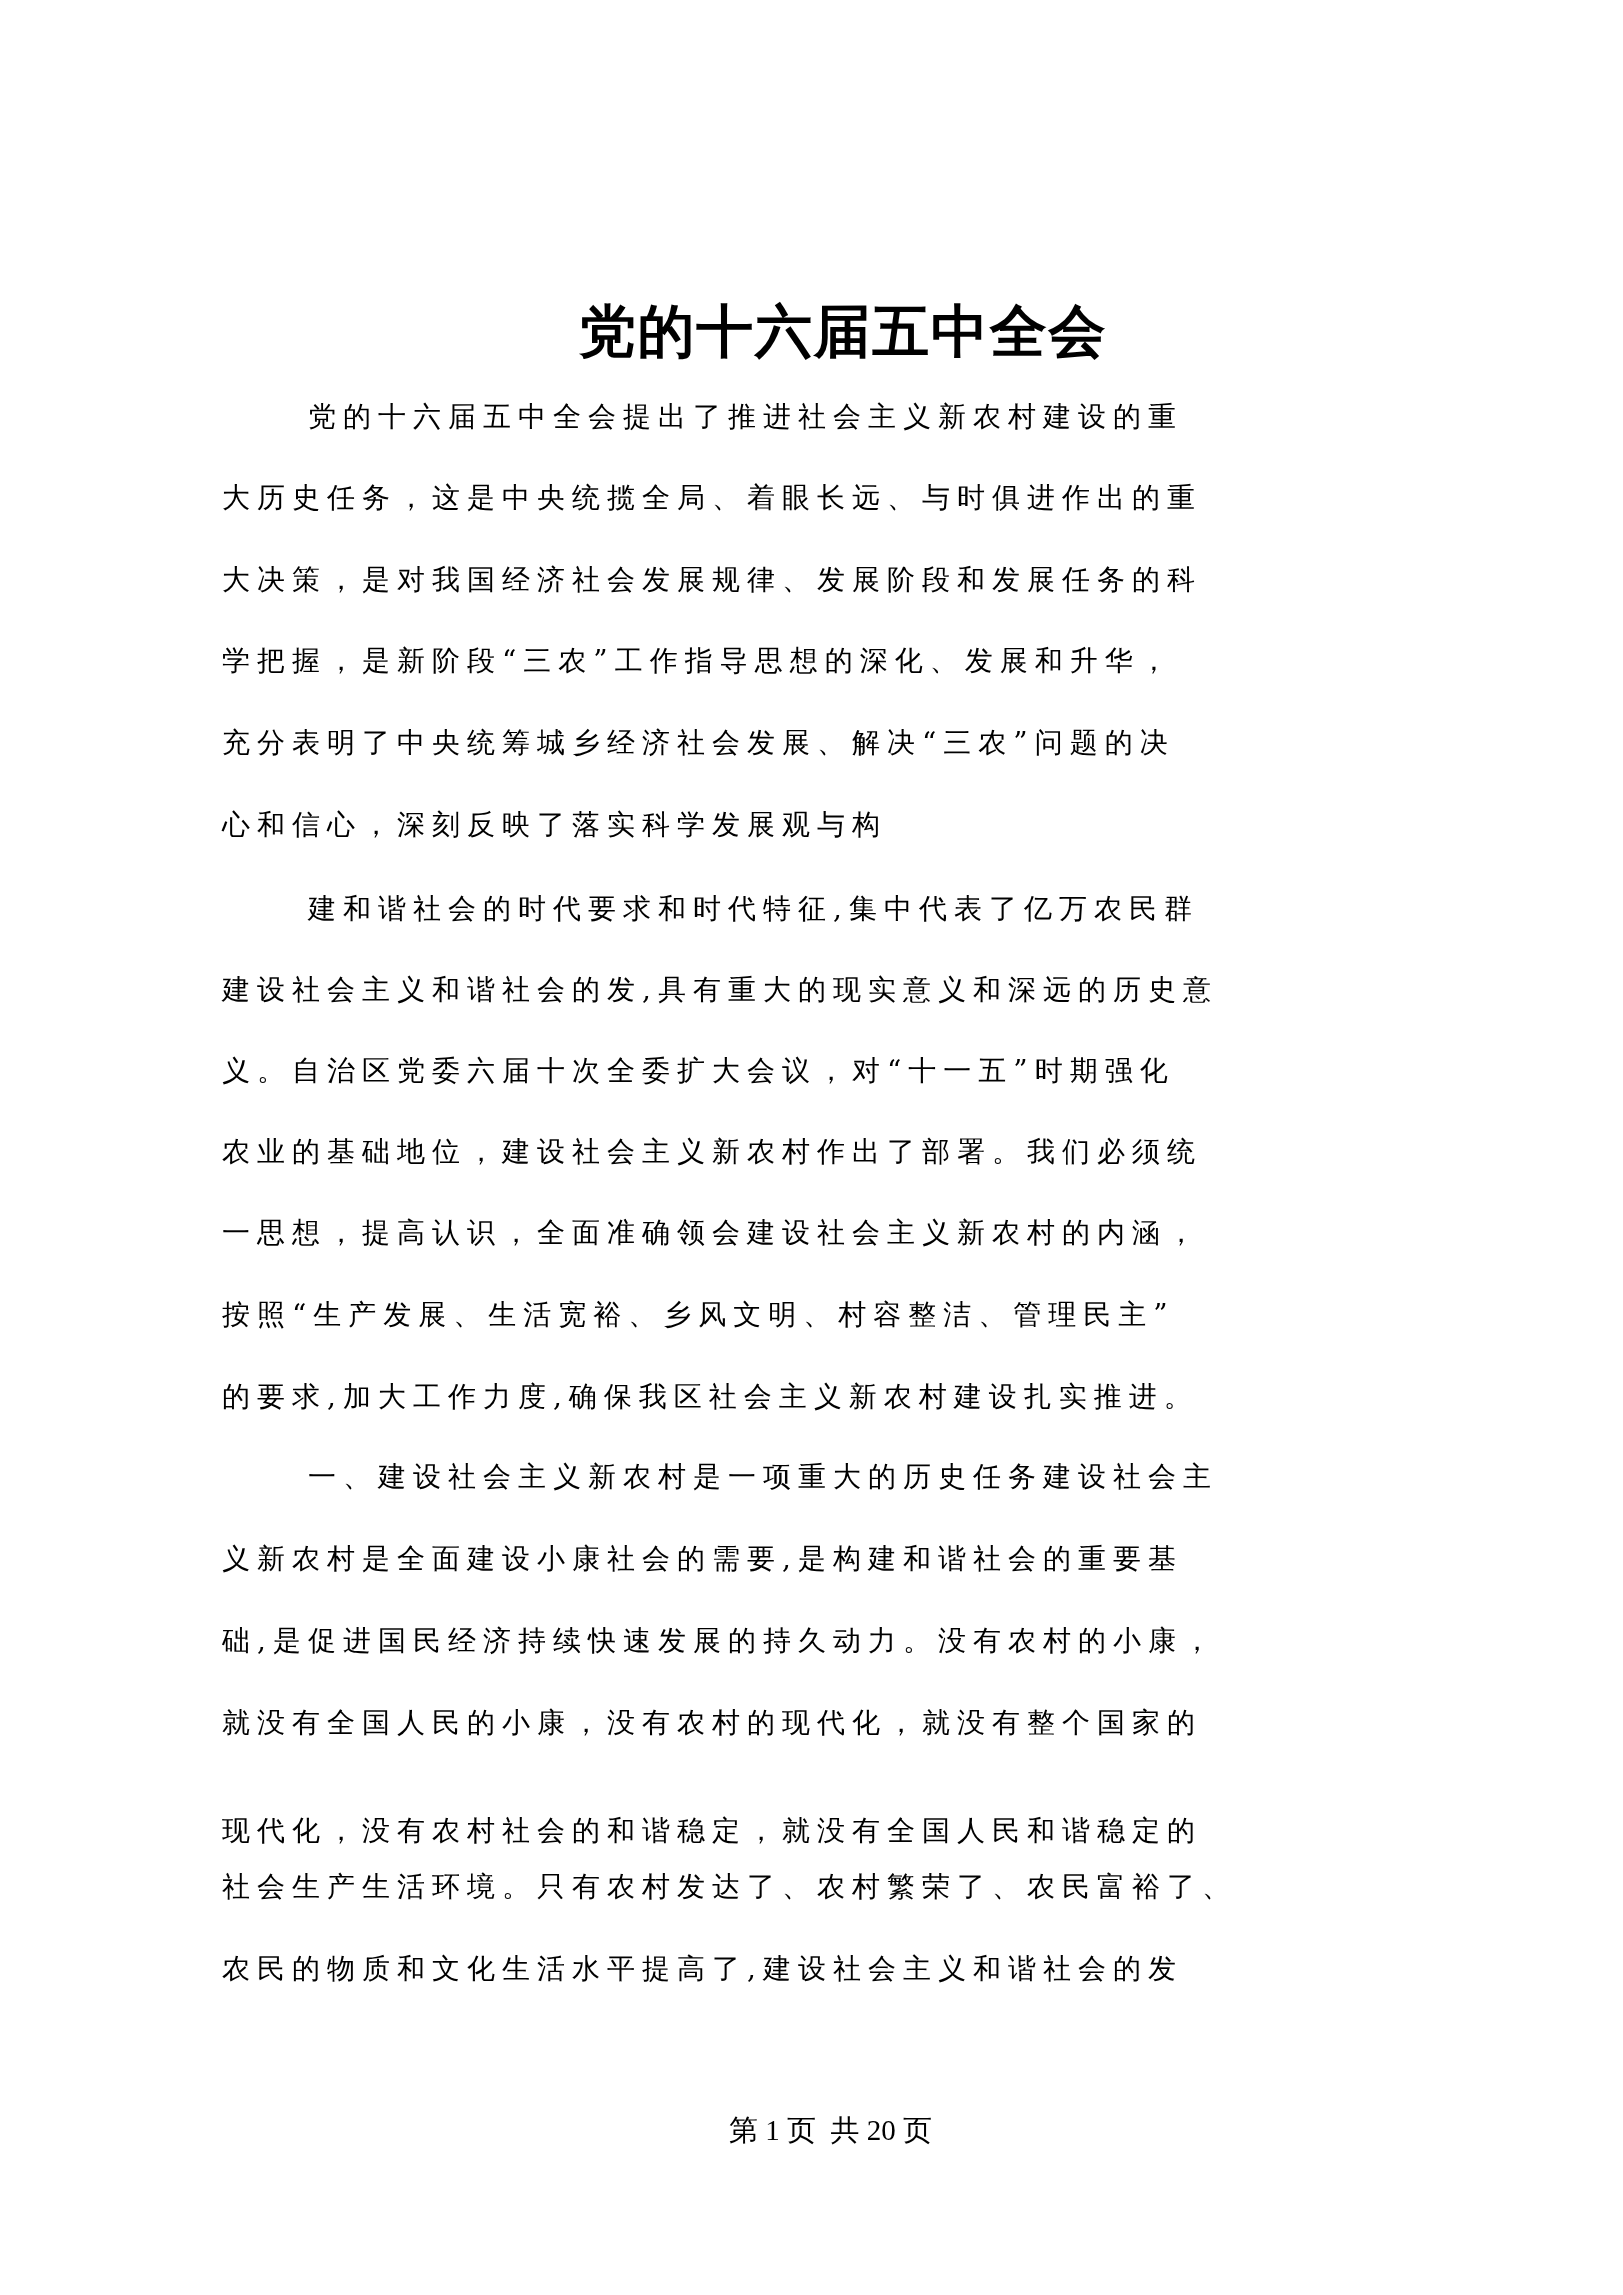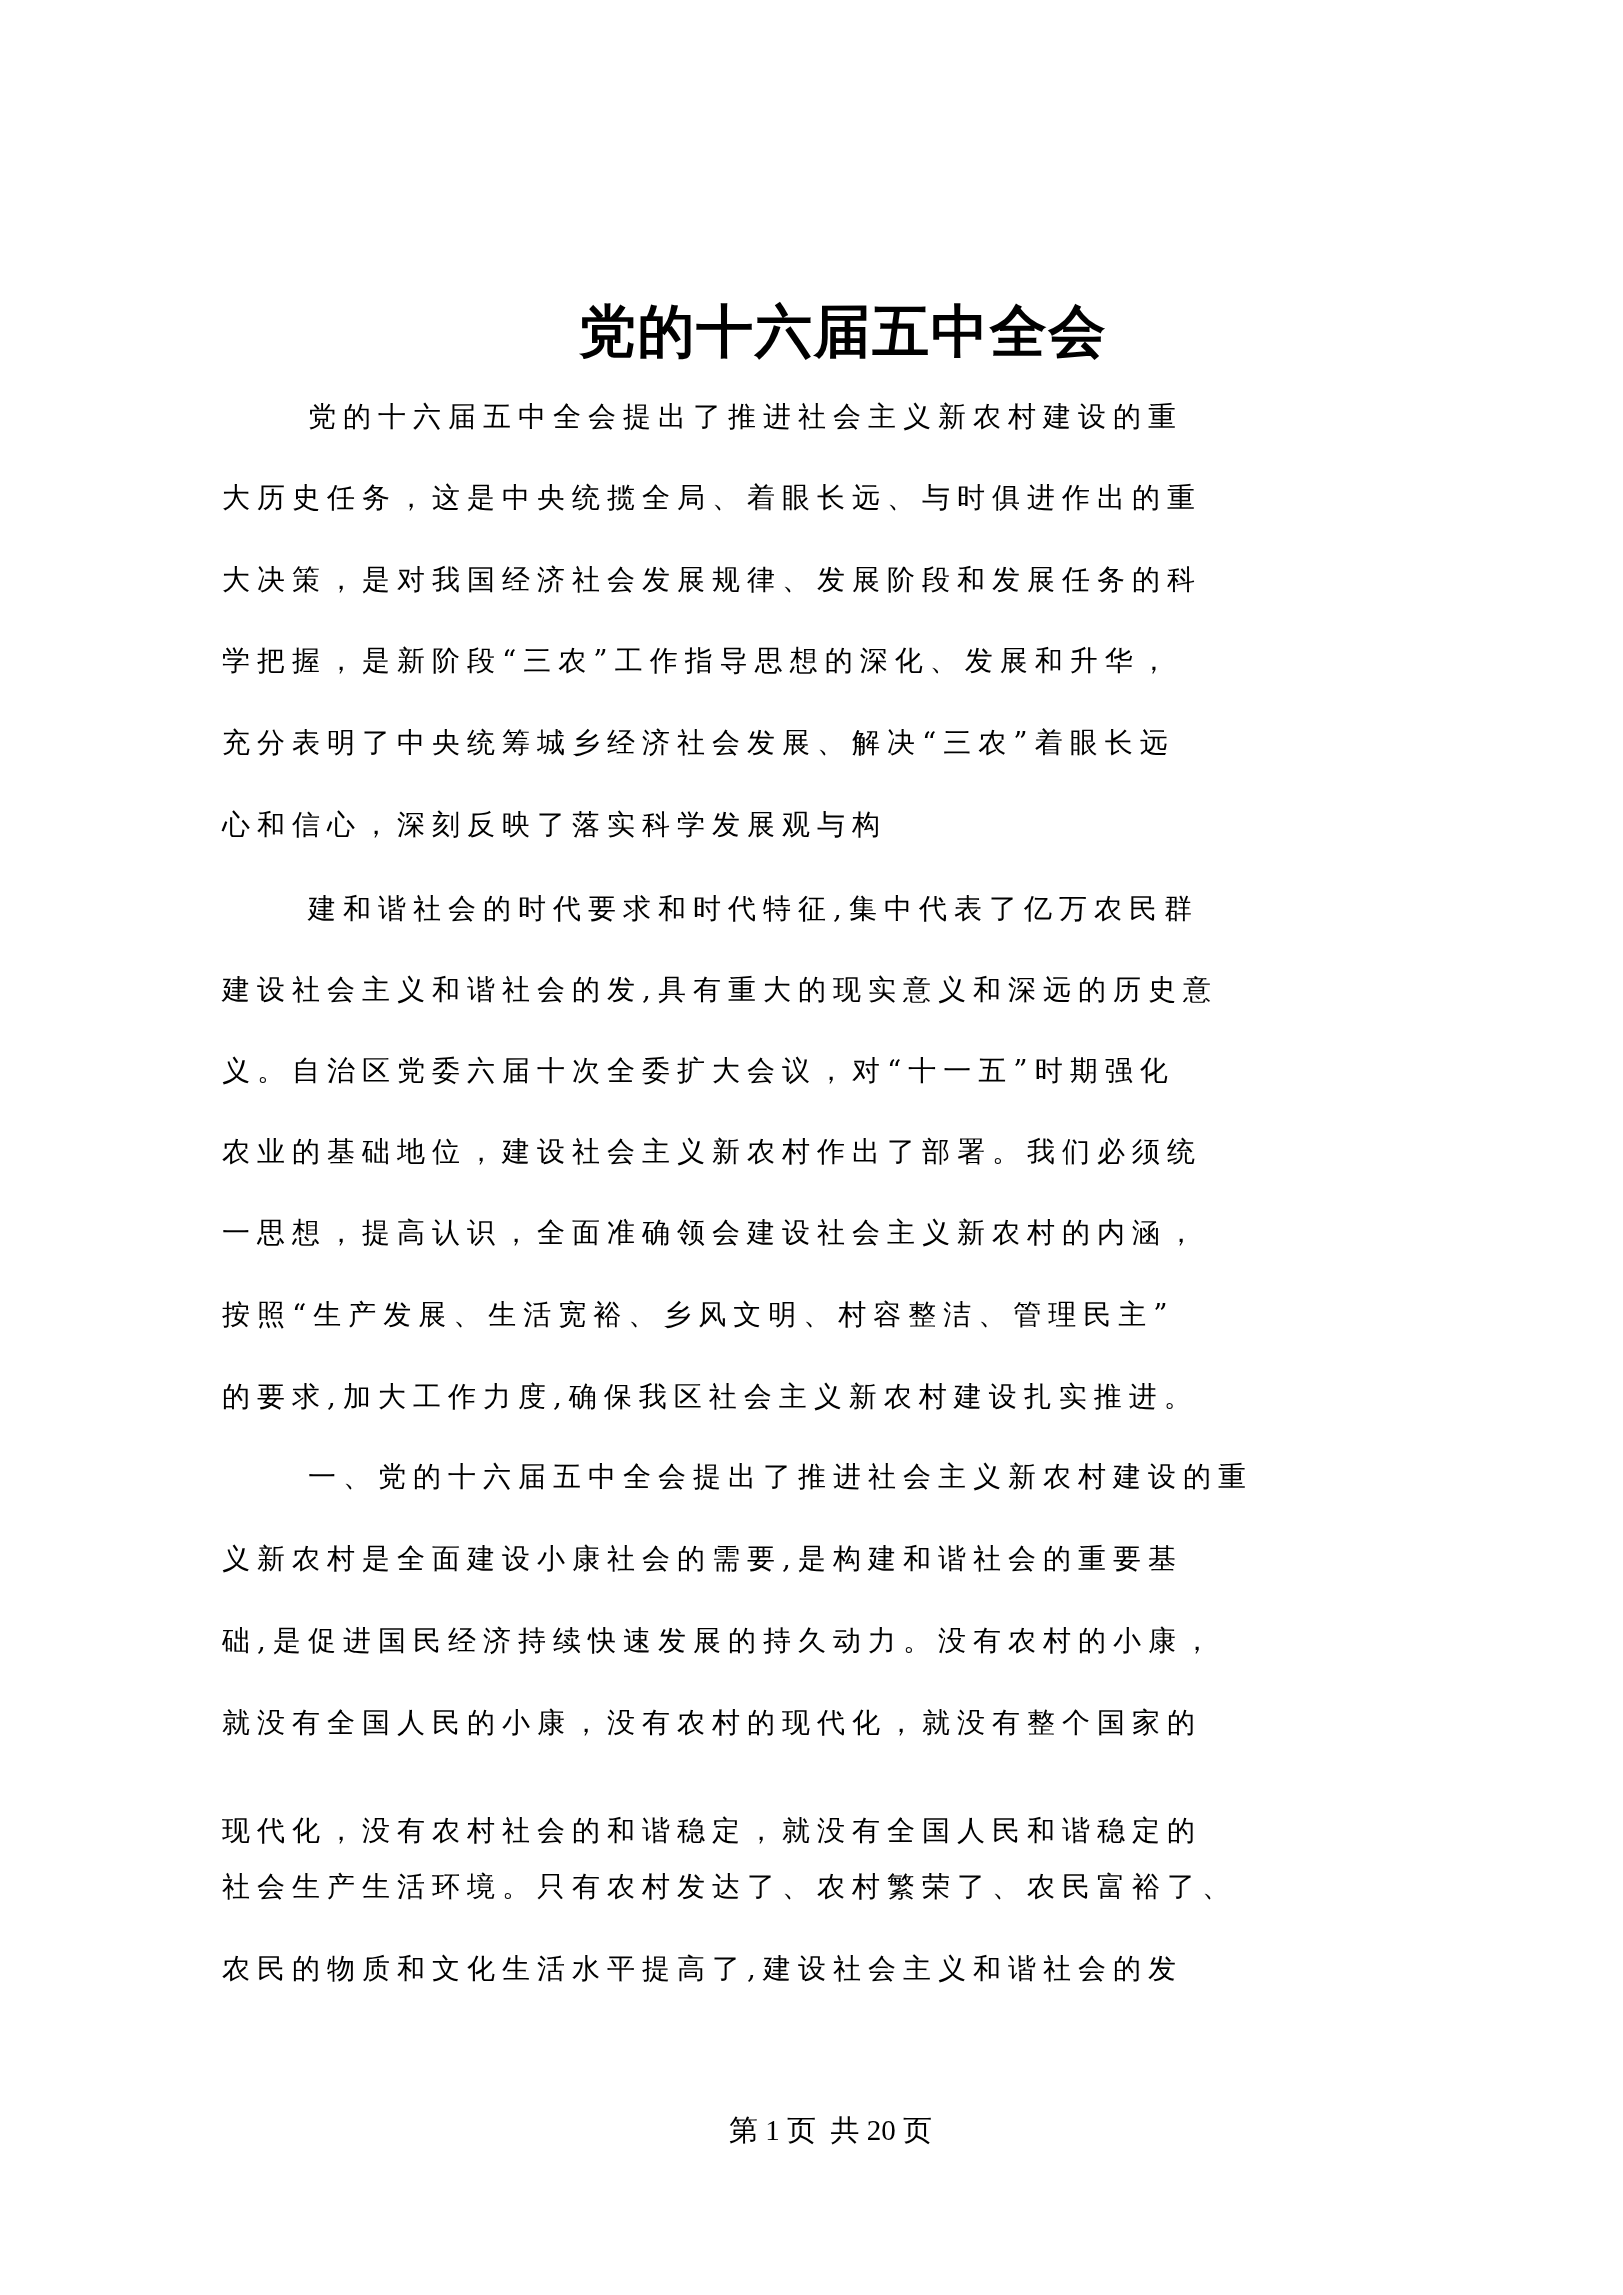--- a/index.html
+++ b/index.html
@@ -79,36 +79,36 @@
 
   <div class="doc-title">党的十六届五中全会</div>
 
   <div class="body-text">
 
     <div class="paragraph">
       <div class="line indent" style="top:391px">党的十六届五中全会提出了推进社会主义新农村建设的重</div>
       <div class="line" style="top:472px">大历史任务，这是中央统揽全局、着眼长远、与时俱进作出的重</div>
       <div class="line" style="top:554px">大决策，是对我国经济社会发展规律、发展阶段和发展任务的科</div>
       <div class="line" style="top:635px">学把握，是新阶段“三农”工作指导思想的深化、发展和升华，</div>
-      <div class="line" style="top:717px">充分表明了中央统筹城乡经济社会发展、解决“三农”着眼长远</div>
+      <div class="line" style="top:717px">充分表明了中央统筹城乡经济社会发展、解决“三农”问题的决</div>
       <div class="line" style="top:799px">心和信心，深刻反映了落实科学发展观与构</div>
     </div>
 
     <div class="paragraph">
       <div class="line indent" style="top:883px">建和谐社会的时代要求和时代特征,集中代表了亿万农民群</div>
       <div class="line" style="top:964px">建设社会主义和谐社会的发,具有重大的现实意义和深远的历史意</div>
       <div class="line" style="top:1045px">义。自治区党委六届十次全委扩大会议，对“十一五”时期强化</div>
       <div class="line" style="top:1126px">农业的基础地位，建设社会主义新农村作出了部署。我们必须统</div>
       <div class="line" style="top:1207px">一思想，提高认识，全面准确领会建设社会主义新农村的内涵，</div>
       <div class="line" style="top:1289px">按照“生产发展、生活宽裕、乡风文明、村容整洁、管理民主”</div>
       <div class="line" style="top:1371px">的要求,加大工作力度,确保我区社会主义新农村建设扎实推进。</div>
     </div>
 
     <div class="paragraph">
-      <div class="line indent" style="top:1451px">一、党的十六届五中全会提出了推进社会主义新农村建设的重</div>
+      <div class="line indent" style="top:1451px">一、建设社会主义新农村是一项重大的历史任务建设社会主</div>
       <div class="line" style="top:1533px">义新农村是全面建设小康社会的需要,是构建和谐社会的重要基</div>
       <div class="line" style="top:1615px">础,是促进国民经济持续快速发展的持久动力。没有农村的小康，</div>
       <div class="line" style="top:1697px">就没有全国人民的小康，没有农村的现代化，就没有整个国家的</div>
       <div class="line" style="top:1805px">现代化，没有农村社会的和谐稳定，就没有全国人民和谐稳定的</div>
       <div class="line" style="top:1861px">社会生产生活环境。只有农村发达了、农村繁荣了、农民富裕了、</div>
       <div class="line" style="top:1943px">农民的物质和文化生活水平提高了,建设社会主义和谐社会的发</div>
     </div>
   </div>
 
   <div class="footer">第 1 页  共 20 页</div>

